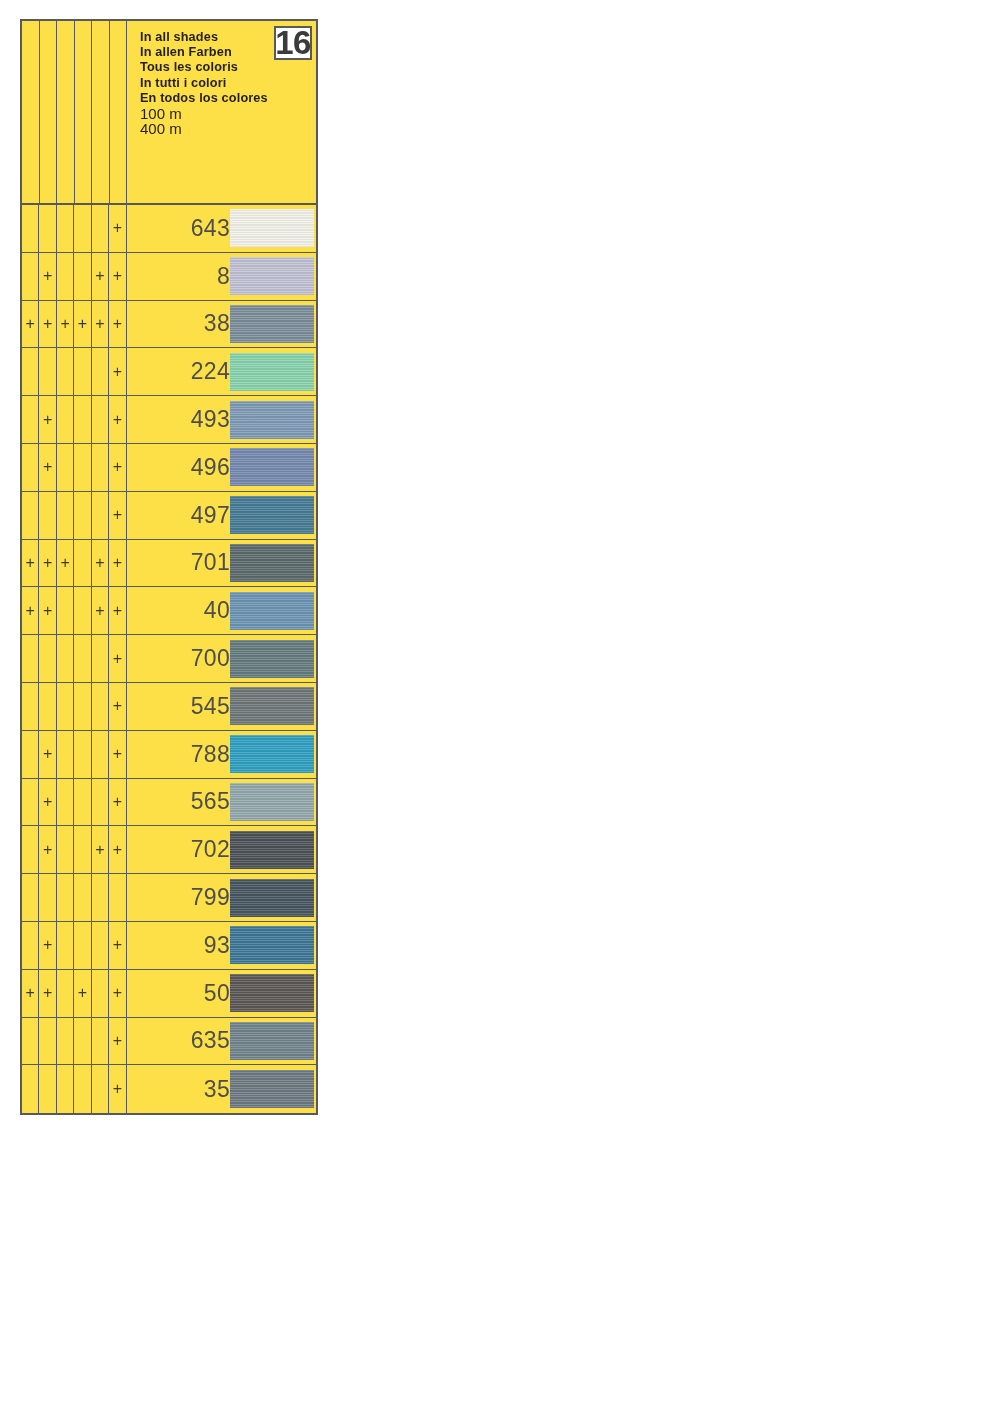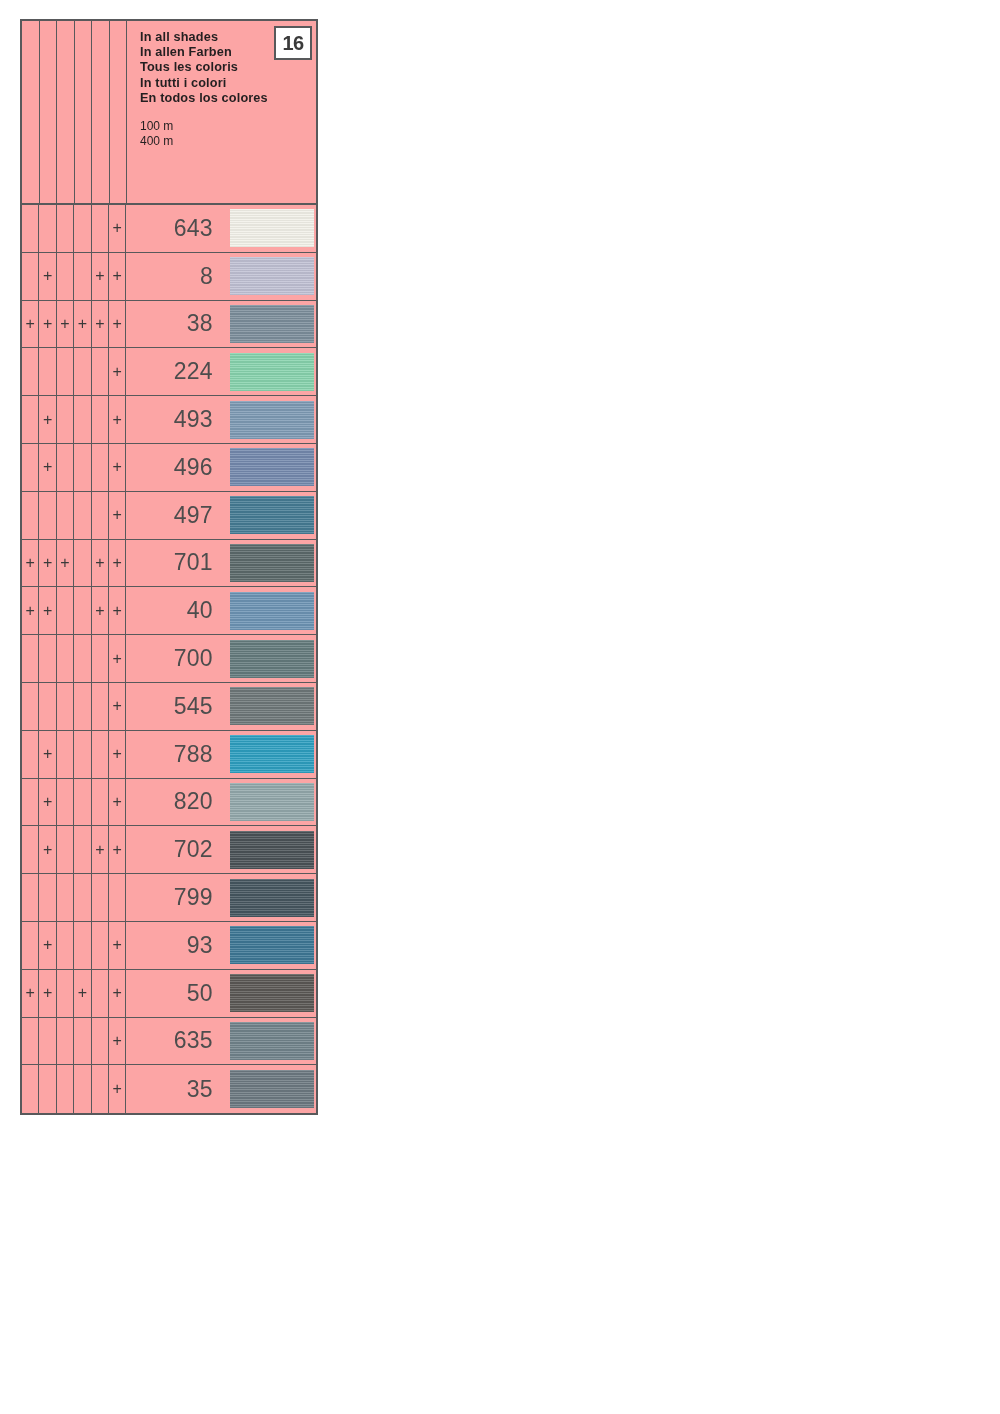--- a/index.html
+++ b/index.html
@@ -16,21 +16,21 @@
   }
 
   
   #chart {
     position: absolute;
     left: 20px;
     top: 19px;
     width: 294px;          
     border: 2px solid #58595b;
     box-sizing: content-box;
-    background: #fca5a5;
+    background: #fde047;
   }
 
   
   .header {
     display: flex;
     height: 184px;
     border-bottom: 2px solid #58595b;
     box-sizing: border-box;
   }
   .hdr-cols {
@@ -61,37 +61,36 @@
     box-sizing: border-box;
   }
   .shade-lines {
     font-size: 12.7px;
     font-weight: bold;
     line-height: 15.2px;
     color: #231f20;
     letter-spacing: 0.15px;
   }
   .len-lines {
-    margin-top: 13px;
-    font-size: 12px;
+    font-size: 15px;
     line-height: 15px;
     color: #231f20;
   }
   .page-badge {
     position: absolute;
     right: 4px;
     top: 5px;
     width: 38px;
     height: 34px;
     border: 2.5px solid #58595b;
     box-sizing: border-box;
     display: flex;
     align-items: center;
     justify-content: center;
-    font-size: 20px;
+    font-size: 33px;
     font-weight: bold;
     color: #3b3b3b;
     letter-spacing: -0.5px;
     background: #ffffff;
   }
 
   
   .row {
     display: flex;
     height: 47.8px;
@@ -109,21 +108,21 @@
     justify-content: center;
     font-size: 16px;
     color: #3a3a3a;
     line-height: 1;
   }
   .num-cell {
     width: 104px;
     display: flex;
     align-items: center;
     justify-content: flex-end;
-    padding-right: 17px;
+    padding-right: 0;
     box-sizing: border-box;
     font-size: 23px;
     color: #4d4d4d;
     letter-spacing: 0.3px;
   }
   .swatch-cell {
     flex: 1;
     display: flex;
     align-items: center;
     justify-content: flex-start;
@@ -338,21 +337,21 @@
           <div class="swatch" style="background: rgb(46, 159, 192);"></div>
         </div>
       </div>
       <div class="row">
         <div class="mark-cell"></div>
         <div class="mark-cell">+</div>
         <div class="mark-cell"></div>
         <div class="mark-cell"></div>
         <div class="mark-cell"></div>
         <div class="mark-cell">+</div>
-        <div class="num-cell">820</div>
+        <div class="num-cell">565</div>
         <div class="swatch-cell">
           <div class="swatch" style="background: rgb(147, 168, 171);"></div>
         </div>
       </div>
       <div class="row">
         <div class="mark-cell"></div>
         <div class="mark-cell">+</div>
         <div class="mark-cell"></div>
         <div class="mark-cell"></div>
         <div class="mark-cell">+</div>

